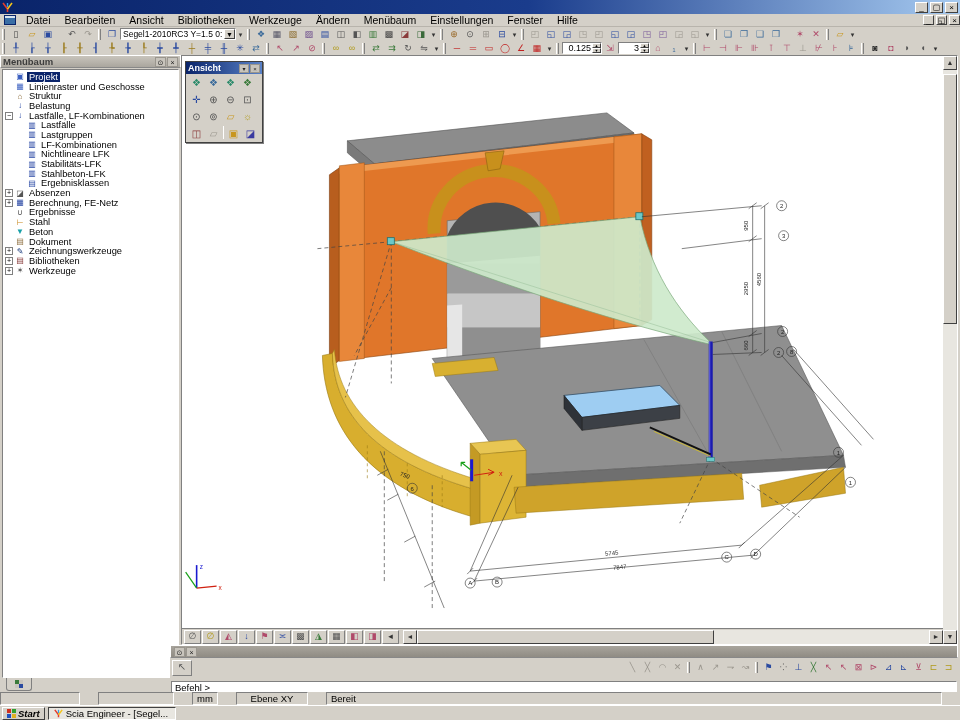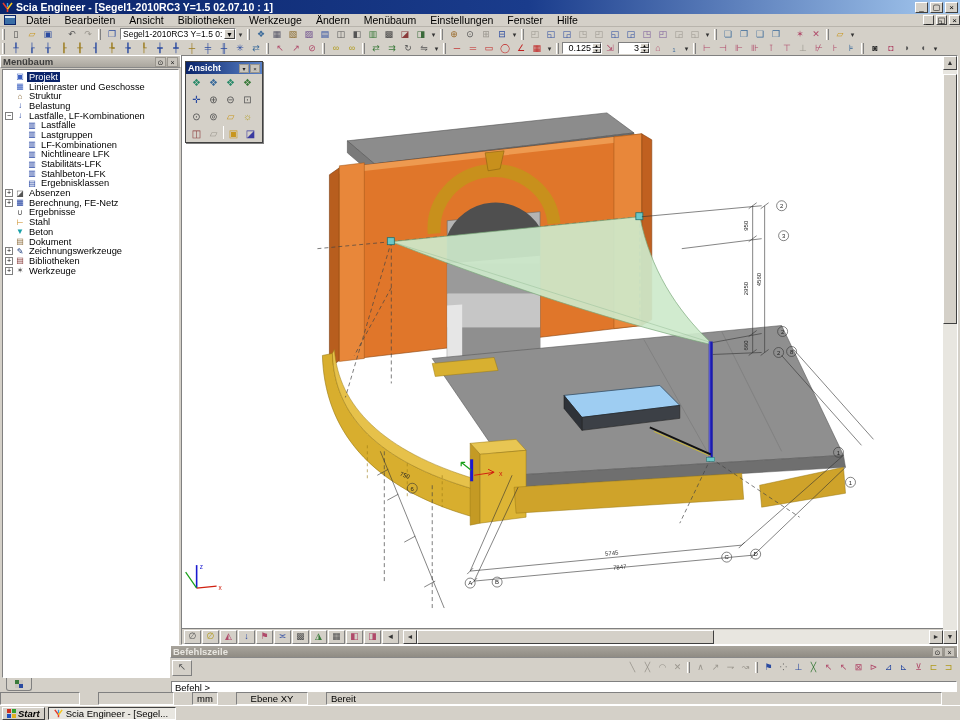--- a/index.html
+++ b/index.html
@@ -132,21 +132,20 @@
 </style>
 </head>
 <body>
 
 <div id="titlebar">
   <svg width="11" height="11" viewBox="0 0 11 11">
     <path d="M1,1 L5.5,7 L5.5,10" stroke="#e63c2a" stroke-width="1.6" fill="none"></path>
     <path d="M10,1 L5.5,7" stroke="#f5c518" stroke-width="1.6" fill="none"></path>
     <path d="M5.5,1 L5.5,5" stroke="#3aa0e6" stroke-width="1.4" fill="none"></path>
   </svg>
-  <span class="ttl">Scia Engineer - [Segel1-2010RC3 Y=1.5 02.07.10 : 1]</span>
   <span class="winbtns">
     <span class="wbtn">_</span>
     <span class="wbtn">▢</span>
     <span class="wbtn">×</span>
   </span>
 </div>
 
 <div id="menubar">
   <span class="mdi-icon"></span>
   <span style="display:flex">
@@ -709,21 +708,20 @@
 
     <div id="vscroll">
       <span class="sbtn">▲</span>
       <span class="vthumb"></span>
       <span class="sbtn down">▼</span>
     </div>
   </div>
 
   <div id="cmdpanel">
     <div class="panelhead">
-      <span class="ptitle">Befehlszeile</span>
       <span class="minibtn">⊙</span>
       <span class="minibtn">×</span>
     </div>
     <div id="cmdrow">
       <span class="escbtn">↖</span>
       <span class="snaps">
         <span style="display:flex">
             <span class="tbtn dis" style="color: rgb(154, 150, 142);">╲</span>
             <span class="tbtn dis" style="color: rgb(154, 150, 142);">╳</span>
             <span class="tbtn dis" style="color: rgb(154, 150, 142);">◠</span>

